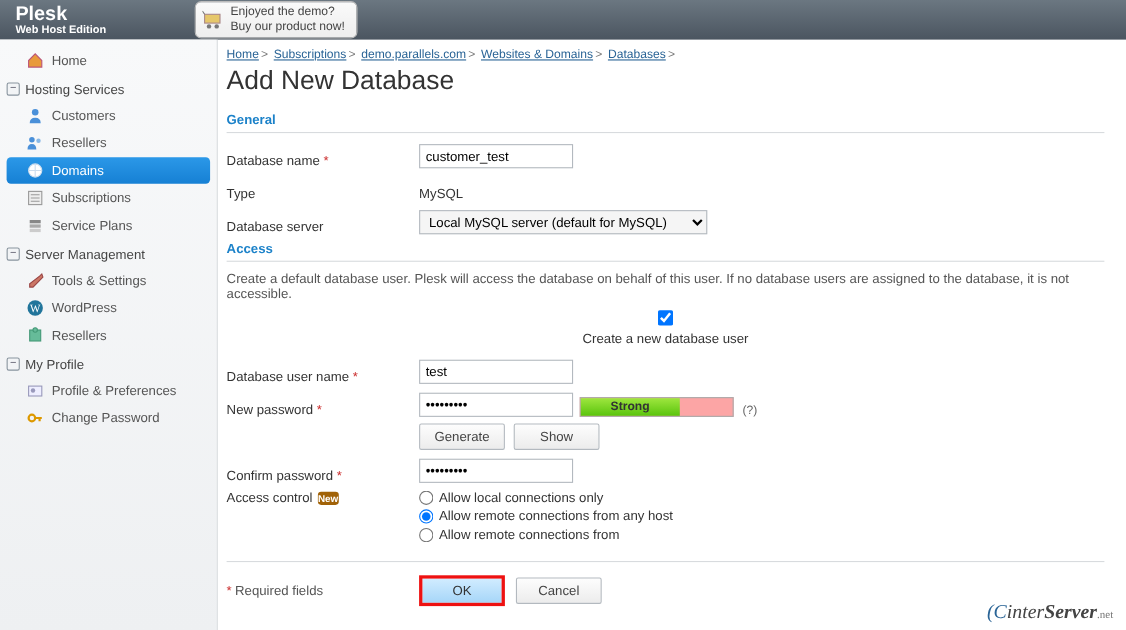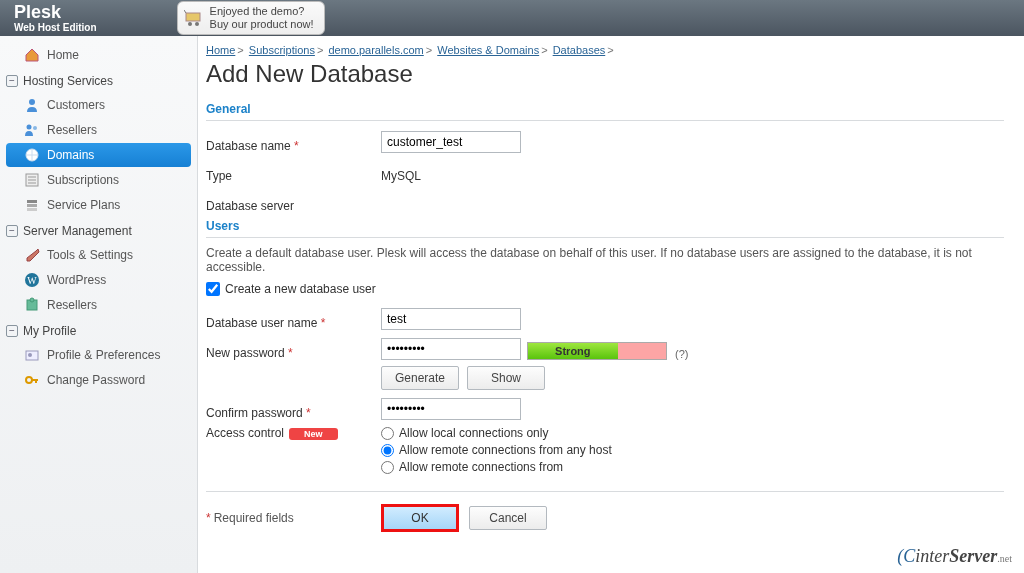--- a/index.html
+++ b/index.html
@@ -35,31 +35,31 @@
 
     
     .section-title { color: #1c82c9; font-size: 12px; font-weight: bold; border-bottom: 1px solid #d8dbde; padding-bottom: 4px; margin-bottom: 8px; margin-top: 4px; }
     .form-row { display: flex; align-items: flex-end; margin-bottom: 6px; min-height: 24px; }
     .form-label { width: 175px; color: #333; font-size: 12px; }
     .req { color: #c33; }
     .form-control { flex: 0 0 auto; }
     input[type=text], input[type=password] { border: 1px solid #b3b9bf; padding: 3px 5px; font-size: 12px; width: 140px; height: 22px; }
     select { border: 1px solid #b3b9bf; padding: 2px 4px; font-size: 12px; height: 22px; width: 262px; background: #f5f5f5; }
     .desc { color: #555; font-size: 12px; margin-bottom: 8px; }
-    .checkbox-row { margin-bottom: 10px; display: flex; align-items: center; gap: 5px; }
+    .checkbox-row { margin-bottom: 10px; display: flex; align-items: center; gap: 5px; flex-direction: column; }
     .checkbox-row input { width: 14px; height: 14px; }
     .strength { display: inline-block; width: 140px; height: 18px; border: 1px solid #aaa; margin-left: 6px; position: relative; background: #fca5a5; }
     .strength-fill { position: absolute; left: 0; top: 0; bottom: 0; width: 65%; background: linear-gradient(#9ee63e, #5ac40d); text-align: center; font-size: 11px; font-weight: bold; line-height: 16px; color: #333; }
     .q { margin-left: 8px; color: #666; font-size: 11px; }
     .btn { border: 1px solid #b3b9bf; background: linear-gradient(#fdfdfd, #ececec); padding: 4px 0; width: 78px; font-size: 12px; cursor: pointer; border-radius: 2px; color: #444; text-align: center;}
     .btn-group { display: flex; gap: 8px; }
     .radio-row { display: flex; align-items: center; gap: 5px; margin-bottom: 3px; }
     .radio-row input { width: 13px; height: 13px; }
 
-    .new-badge { background: #ef4444; color: #fff; font-size: 9px; padding: 1px 15px; border-radius: 3px; margin-left: 5px; font-weight: bold; }
+    .new-badge { background: #a16207; color: #fff; font-size: 9px; padding: 1px 0; border-radius: 3px; margin-left: 5px; font-weight: bold; }
 
     .hr { border-top: 1px solid #d8dbde; margin: 14px 0 12px 0; }
     .footer-row { display: flex; align-items: center; }
     .req-note { width: 175px; color: #555; font-size: 12px; }
     .req-note .req { margin-right: 3px; }
     .ok-btn { border: 3px solid #e11; background: linear-gradient(#d1ecff, #a6d6f8); width: 78px; padding: 4px 0; text-align: center; font-size: 12px; cursor: pointer; }
     .cancel-btn { margin-left: 10px; }
 
     .logo-bottom { position: absolute; right: 12px; bottom: 6px; font-size: 18px; font-style: italic; color: #444; font-family: Georgia, serif; }
     .logo-bottom .cc { color: #2a6496; }
@@ -199,23 +199,24 @@
     <div class="form-row">
       <div class="form-label"><span>Database name</span> <span class="req">*</span></div>
       <input type="text" value="customer_test" style="">
     </div>
     <div class="form-row">
       <div class="form-label">Type</div>
       <div class="form-control">MySQL</div>
     </div>
     <div class="form-row">
       <div class="form-label">Database server</div>
-    </div>
-
-    <div class="section-title">Users</div>
+      <select><option>Local MySQL server (default for MySQL)</option></select>
+    </div>
+
+    <div class="section-title">Access</div>
     <div class="desc">Create a default database user. Plesk will access the database on behalf of this user. If no database users are assigned to the database, it is not accessible.</div>
     <div class="checkbox-row">
       <input type="checkbox" checked="" style="">
       <span>Create a new database user</span>
     </div>
 
     <div class="form-row">
       <div class="form-label"><span>Database user name</span> <span class="req">*</span></div>
       <input type="text" value="test" style="">
     </div>

